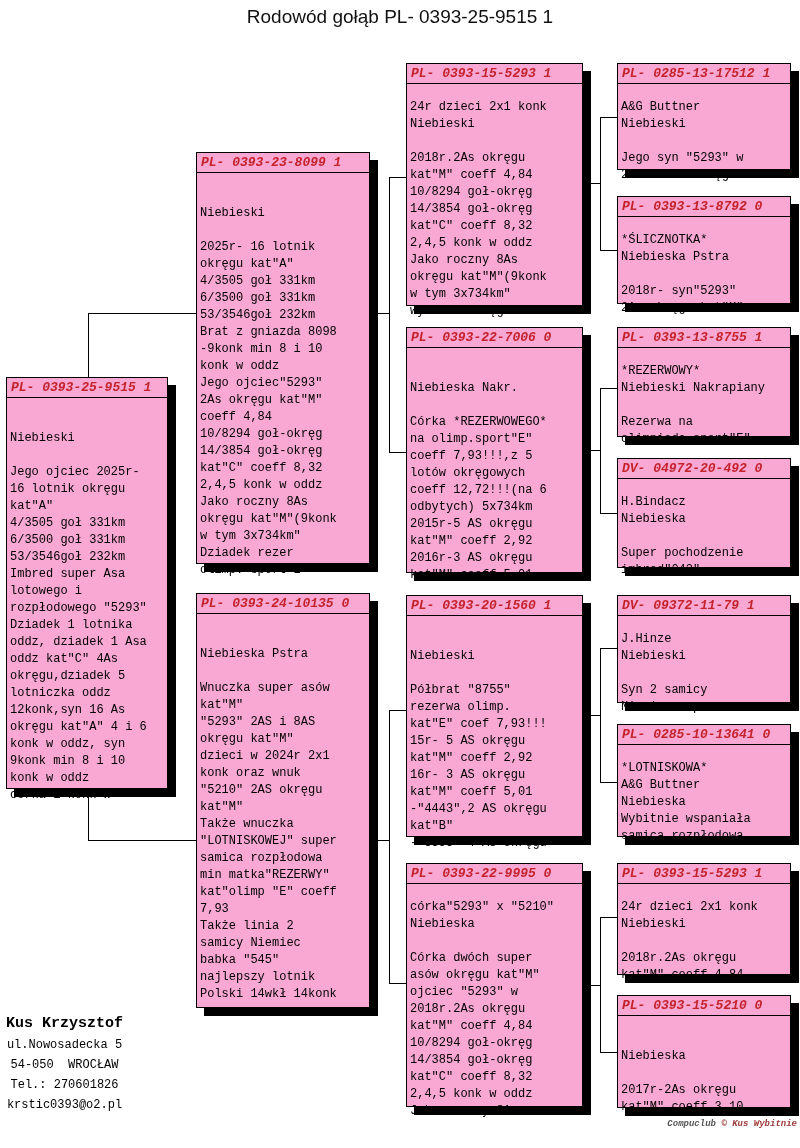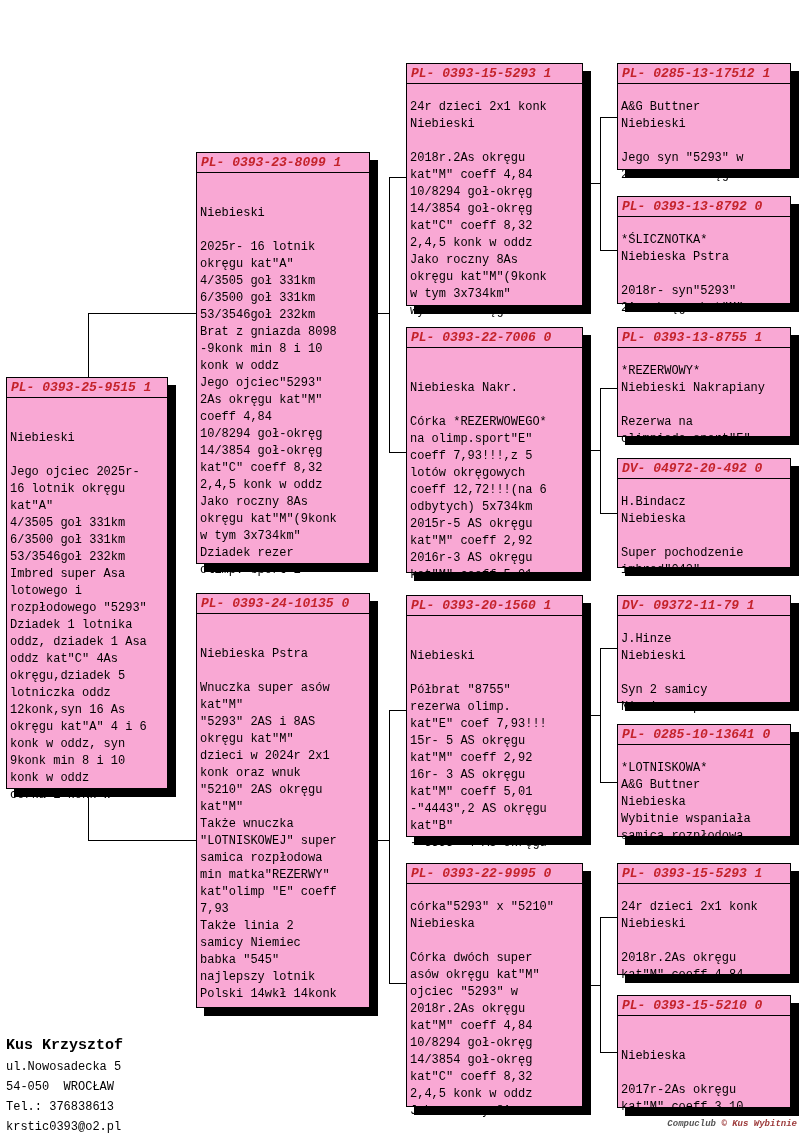--- a/index.html
+++ b/index.html
@@ -9,33 +9,34 @@
          font:19px "Liberation Sans",sans-serif;color:#111;}
   .pbox{position:absolute;background:#f9a8d4;border:1px solid #000;
         box-shadow:8px 8px 0 #000;box-sizing:border-box;}
   .ring{font:italic bold 13px/15px "Liberation Mono",monospace;color:#c4232b;
         padding:2px 0 2px 4px;border-bottom:1px solid #000;white-space:pre;}
   .bodytext{font:12px/17px "Liberation Mono",monospace;color:#000;
             padding:1px 3px;white-space:pre-wrap;margin-top:14px;}
   .hline,.vline{position:absolute;background:#000;}
   .hline{height:1px;}
   .vline{width:1px;}
-  .owner{position:absolute;left:6px;top:1035px;color:#000;}
+  .owner{position:absolute;left:6px;top:1013px;color:#000;text-align:center;}
   .owner-name{font:bold 15px/22px "Liberation Mono",monospace;}
   .owner-line{font:12px/20px "Liberation Mono",monospace;white-space:pre;}
   .footer{position:absolute;right:3px;top:1119px;
           font:italic bold 9px "Liberation Mono",monospace;}
   .footer .brand{color:#555;}
   .footer .copy{color:#9c3a3a;}
 </style>
 </head>
 <body>
 
 <div id="page">
 
+  <div class="title">Rodowód gołąb PL- 0393-25-9515 1</div>
 
   <div class="pbox" style="left:6px;top:377px;width:162px;height:412px;">
     <div class="ring">PL- 0393-25-9515 1</div>
     <div class="bodytext">
 Niebieski
 
 Jego ojciec 2025r-
 16 lotnik okręgu
 kat"A"
 4/3505 goł 331km
@@ -270,21 +271,21 @@
 
   <div class="hline" style="left:583px;top:985px;width:17px;"></div>
   <div class="vline" style="left:600px;top:917px;height:136px;"></div>
   <div class="hline" style="left:600px;top:917px;width:17px;"></div>
   <div class="hline" style="left:600px;top:1052px;width:17px;"></div>
 
   <div class="owner">
     <div class="owner-name">Kus Krzysztof</div>
     <div class="owner-line">ul.Nowosadecka 5</div>
     <div class="owner-line">54-050  WROCŁAW</div>
-    <div class="owner-line">Tel.: 376838613</div>
+    <div class="owner-line">Tel.: 270601826</div>
     <div class="owner-line">krstic0393@o2.pl</div>
   </div>
 
   <div class="footer">
     <span class="brand">Compuclub </span><span class="copy">© Kus Wybitnie</span>
   </div>
 
 </div>
 
 </body></html>

